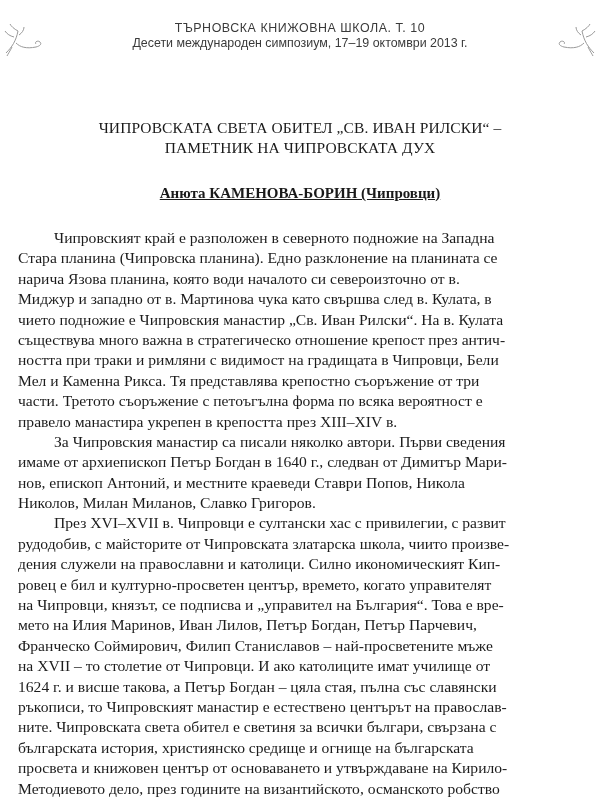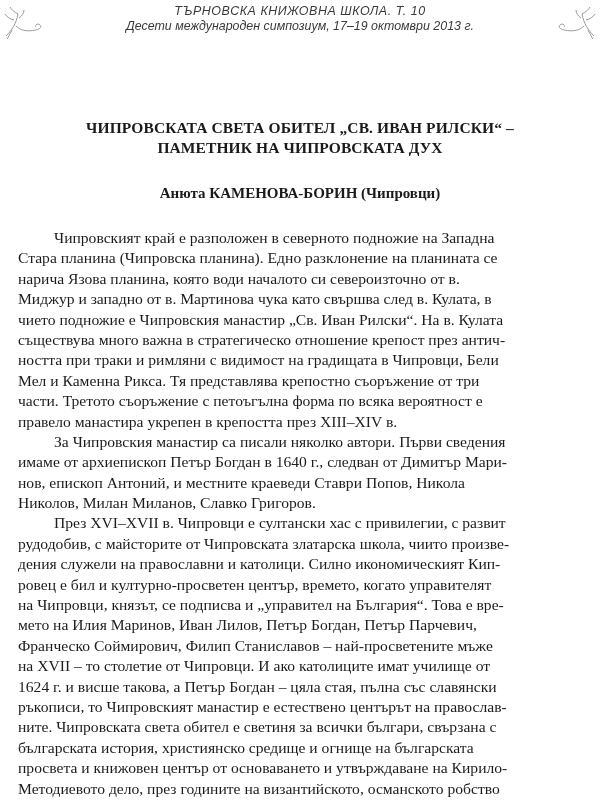--- a/index.html
+++ b/index.html
@@ -10,25 +10,24 @@
     body {
       width: 600px;
       height: 800px;
       overflow: hidden;
       position: relative;
       color: #1a1a1a;
       font-family: "Liberation Serif", "DejaVu Serif", serif;
     }
     .running-head {
       position: absolute;
-      top: 0;
+      top: 17px;
       left: 0;
       width: 600px;
       height: 40px;
-      font-style: italic;
     }
     .rh-line1 {
       position: absolute;
       top: 3px;
       left: 0;
       width: 600px;
       text-align: center;
       font-family: "Liberation Sans", "DejaVu Sans", sans-serif;
       font-size: 13.5px;
       letter-spacing: 0.6px;
@@ -54,35 +53,36 @@
     }
     .ornament.left { left: 2px; }
     .ornament.right { right: 2px; transform: scaleX(-1); }
 
     .title {
       position: absolute;
       top: 118px;
       left: 0;
       width: 600px;
       text-align: center;
-      font-weight: bold;
+      font-weight: normal;
       font-size: 15.5px;
       line-height: 20px;
       color: #1a1a1a;
       letter-spacing: 0.1px;
     }
     .author {
       position: absolute;
       top: 185px;
       left: 0;
       width: 600px;
       text-align: center;
       font-weight: bold;
       font-size: 15px;
       color: #1a1a1a;
+      text-decoration: underline;
     }
     .body-text {
       position: absolute;
       top: 228px;
       left: 18px;
       width: 600px;
       font-size: 15.6px;
       line-height: 20.4px;
       color: #1c1c1c;
     }

